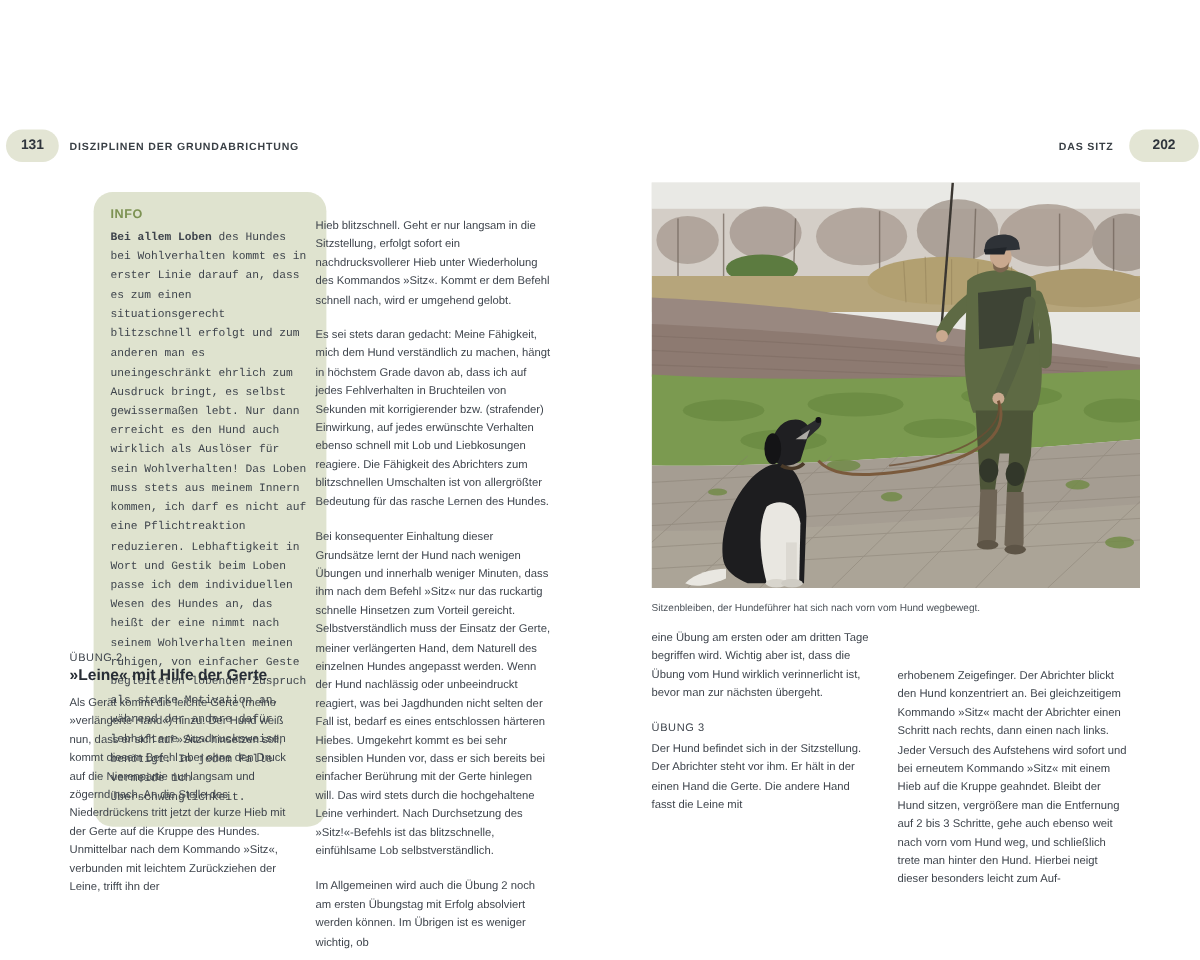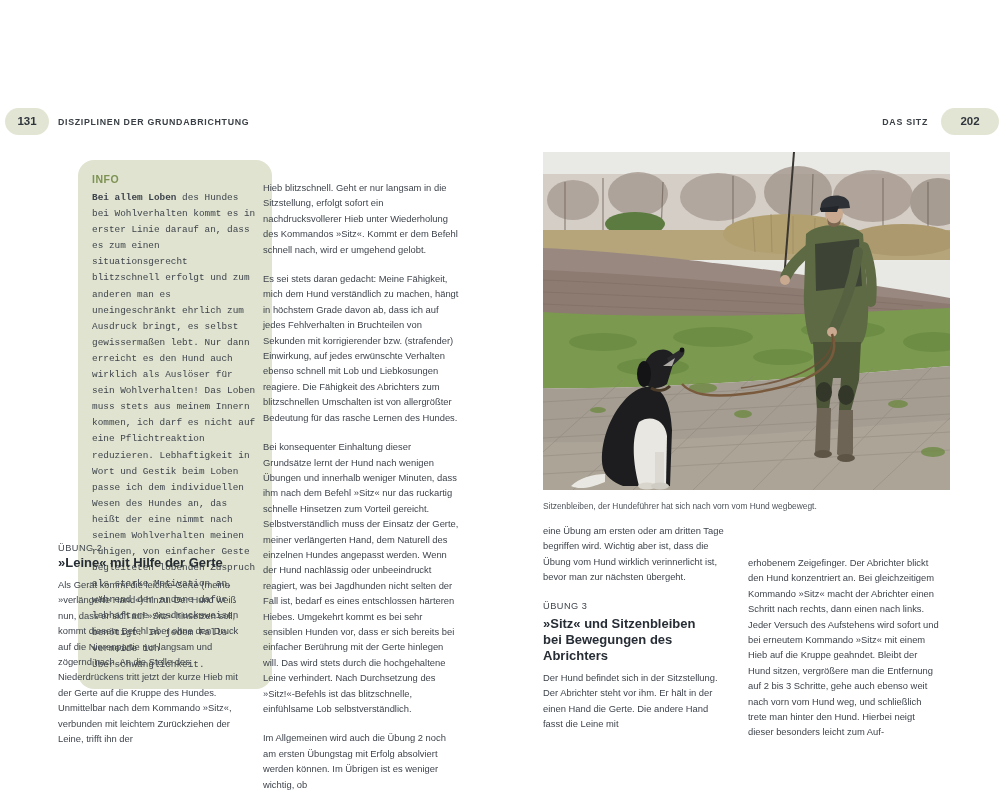--- a/index.html
+++ b/index.html
@@ -193,22 +193,18 @@
       <path d="M108,236 C114,240 122,239 127,234" stroke="#4a3a28" stroke-width="3" fill="none"></path>
     </g>
   </svg>
 </div>
 
 <div class="abs caption">Sitzenbleiben, der Hundeführer hat sich nach vorn vom Hund wegbewegt.</div>
 
 <div class="abs colC bodytext">
   <p>eine Übung am ersten oder am dritten Tage begriffen wird. Wichtig aber ist, dass die Übung vom Hund wirklich verinnerlicht ist, bevor man zur nächsten übergeht.</p>
   <div class="kicker">ÜBUNG 3</div>
-  <div class="sec-title">
-    <span>»Sitz« und Sitzenbleiben</span><br>
-    <span>bei Bewegungen des Abrichters</span>
-  </div>
   <div>Der Hund befindet sich in der Sitzstellung. Der Abrichter steht vor ihm. Er hält in der einen Hand die Gerte. Die andere Hand fasst die Leine mit</div>
 </div>
 
 <div class="abs colD bodytext">
   <p>erhobenem Zeigefinger. Der Abrichter blickt den Hund konzentriert an. Bei gleichzeitigem Kommando »Sitz« macht der Abrichter einen Schritt nach rechts, dann einen nach links. Jeder Versuch des Aufstehens wird sofort und bei erneutem Kommando »Sitz« mit einem Hieb auf die Kruppe geahndet. Bleibt der Hund sitzen, vergrößere man die Entfernung auf 2 bis 3 Schritte, gehe auch ebenso weit nach vorn vom Hund weg, und schließlich trete man hinter den Hund. Hierbei neigt dieser besonders leicht zum Auf-</p>
 </div>
 
 </body></html>

